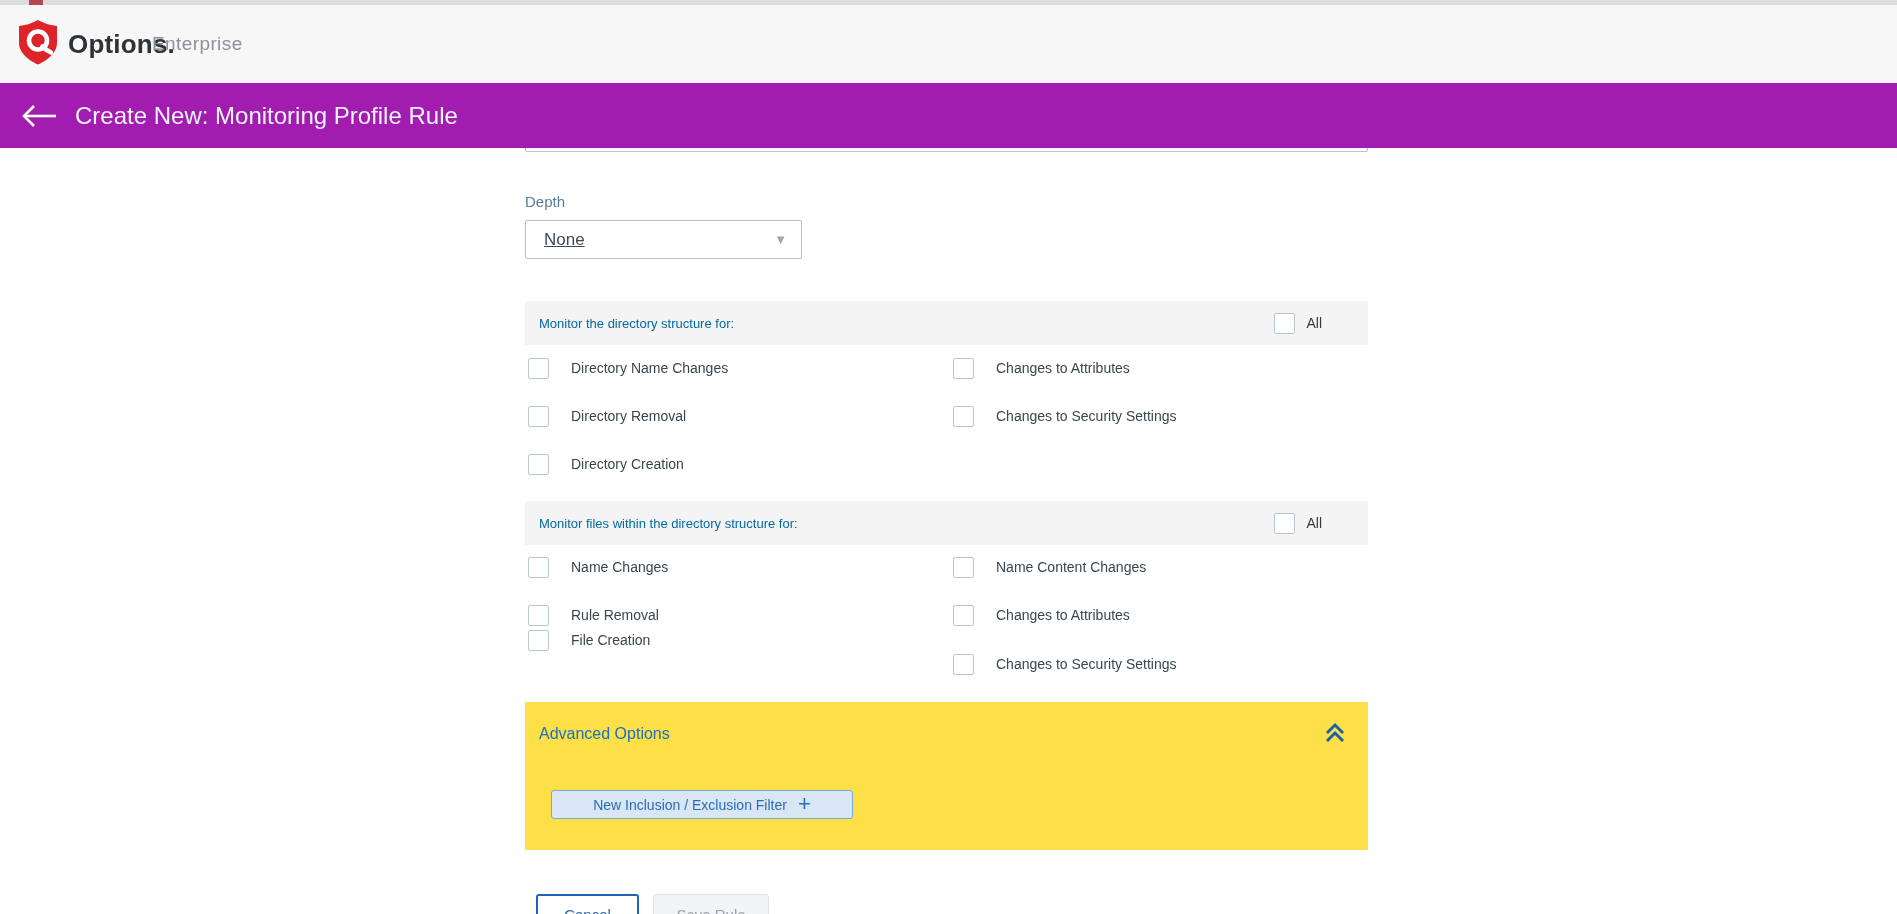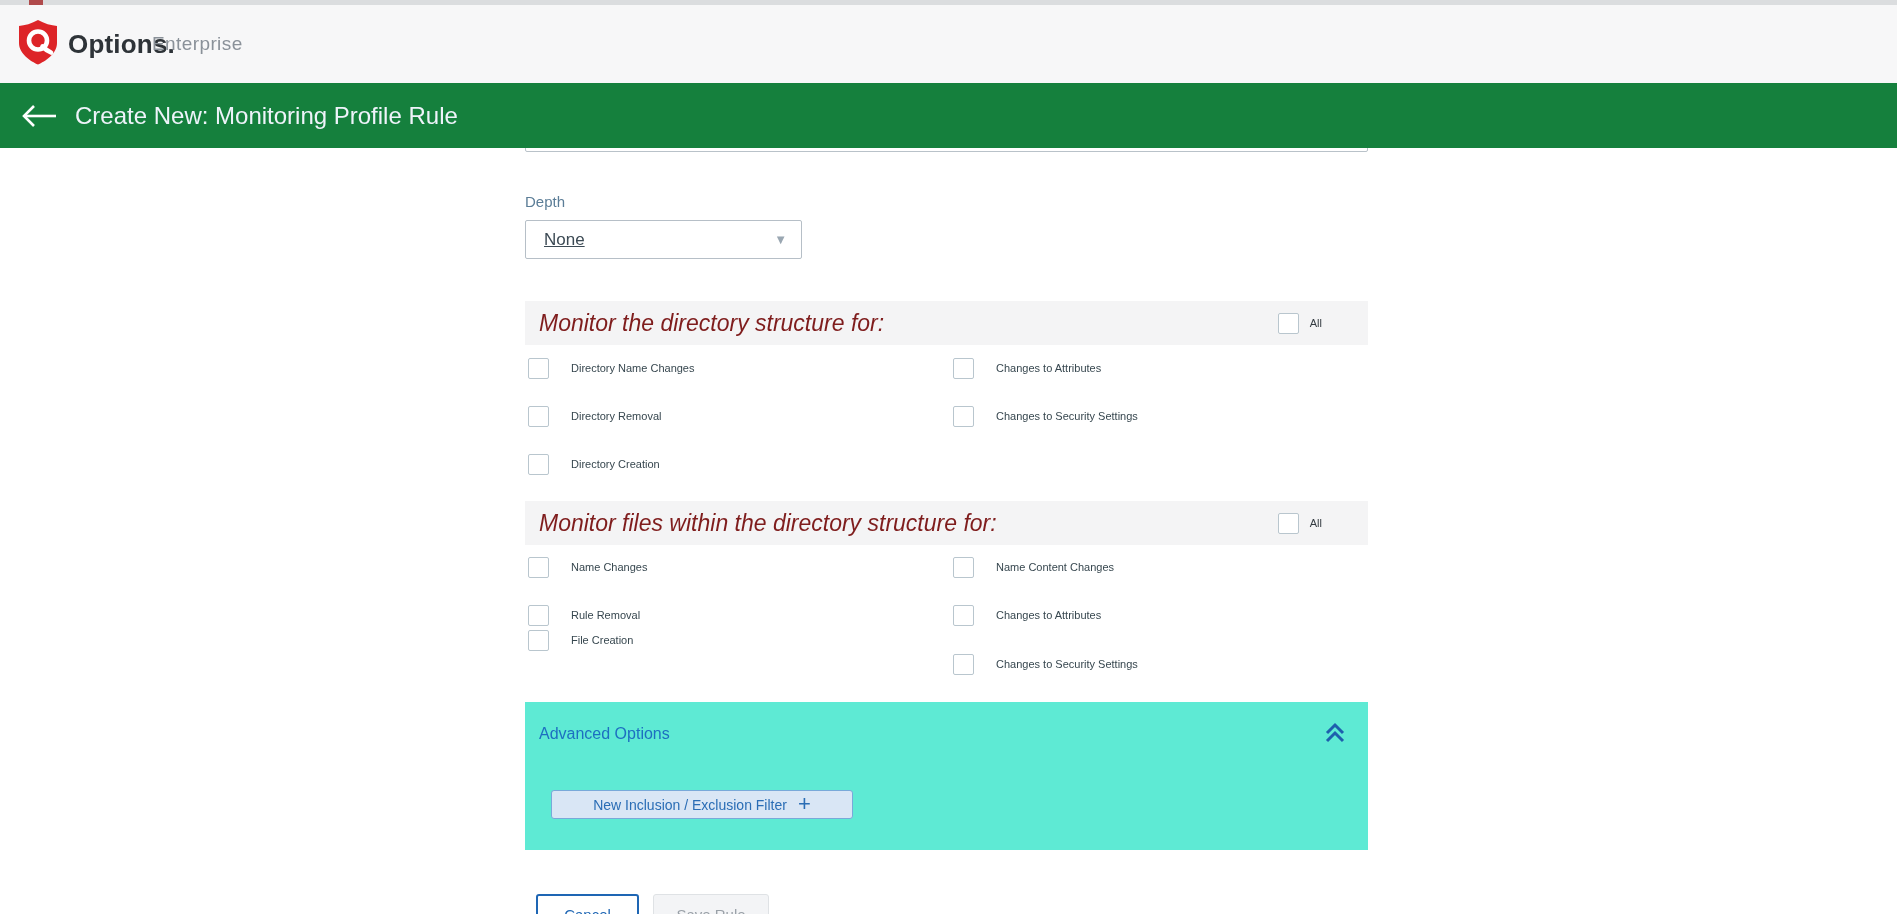--- a/index.html
+++ b/index.html
@@ -15,53 +15,53 @@
   .app-header { position:absolute; left:0; top:5px; width:1897px; height:78px;
                 background:#f7f7f8; display:flex; align-items:center; }
   .logo { position:absolute; left:18px; top:14px; width:40px; height:46px; }
   .brand { position:absolute; left:68px; top:24px; font-size:26px; font-weight:bold;
            color:#2e3338; letter-spacing:0.2px; }
   .edition { position:absolute; left:152px; top:28px; font-size:19px; color:#8a9199;
              letter-spacing:0.4px; }
 
   
   .title-bar { position:absolute; left:0; top:83px; width:1897px; height:65px;
-               background:#15803d; z-index:5; display:flex; align-items:center; }
+               background:#a21caf; z-index:5; display:flex; align-items:center; }
   .back-btn { position:absolute; left:18px; top:19px; width:42px; height:28px;
               cursor:pointer; display:flex; align-items:center; justify-content:center; }
   .page-title { position:absolute; left:75px; top:0; height:65px; display:flex; align-items:center;
                 font-size:24px; color:#eef3fa; font-weight:500; }
 
   
   .scrolled-input { position:absolute; left:525px; top:110px; width:843px; height:42px;
                     background:#fff; border:1px solid #b9c2c9; border-radius:2px; z-index:1; }
 
   
   .field-label { position:absolute; left:525px; top:193px; font-size:15px; color:#5b7d97; }
   .select { position:absolute; left:525px; top:220px; width:277px; height:39px; background:#fff;
             border:1px solid #b6bfc7; border-radius:2px; display:flex; align-items:center;
             padding:0 14px 0 18px; cursor:pointer; }
   .select-value { font-size:17px; color:#3c4a54; flex:1;text-decoration:underline; }
   .select-caret { font-size:13px; color:#9aa7b2; }
 
   
   .band { position:absolute; left:525px; width:843px; height:44px; background:#f4f4f5;
           display:flex; align-items:center; }
-  .band-title { padding-left:14px; font-size:23px; color:#7f1d1d; flex:1;font-style:italic; }
+  .band-title { padding-left:14px; font-size:13px; color:#0369a1; flex:1; }
   .band-all { display:flex; align-items:center; gap:11px; padding-right:46px; }
 
   
   .cb { width:21px; height:21px; background:#fff; border:1px solid #b9c6ce; border-radius:2px;
         flex:0 0 auto; cursor:pointer; }
   .cbi { position:absolute; display:flex; align-items:center; gap:22px; height:22px; }
-  .cbl { font-size:11px; color:#37474f; }
+  .cbl { font-size:14px; color:#37474f; }
   .band .cbl { color:#333a40; }
 
   
-  .adv-panel { position:absolute; left:525px; top:702px; width:843px; height:148px; background:#5eead4; }
+  .adv-panel { position:absolute; left:525px; top:702px; width:843px; height:148px; background:#fde047; }
   .adv-label { position:absolute; left:14px; top:23px; font-size:16px; color:#1d6fc1; }
   .adv-collapse { position:absolute; right:20px; top:18px; width:26px; height:26px; cursor:pointer; }
   .adv-btn { position:absolute; left:26px; top:88px; width:302px; height:29px;
              background:#d9e6f5; border:1px solid #79a9d9; border-radius:3px;
              display:flex; align-items:center; justify-content:center; gap:11px;
              cursor:pointer; }
   .adv-btn-label { font-size:14px; color:#2a6db5; }
   .adv-btn-plus { font-size:22px; color:#2a6db5; font-weight:400; line-height:1; margin-top:-2px; }
 
   

